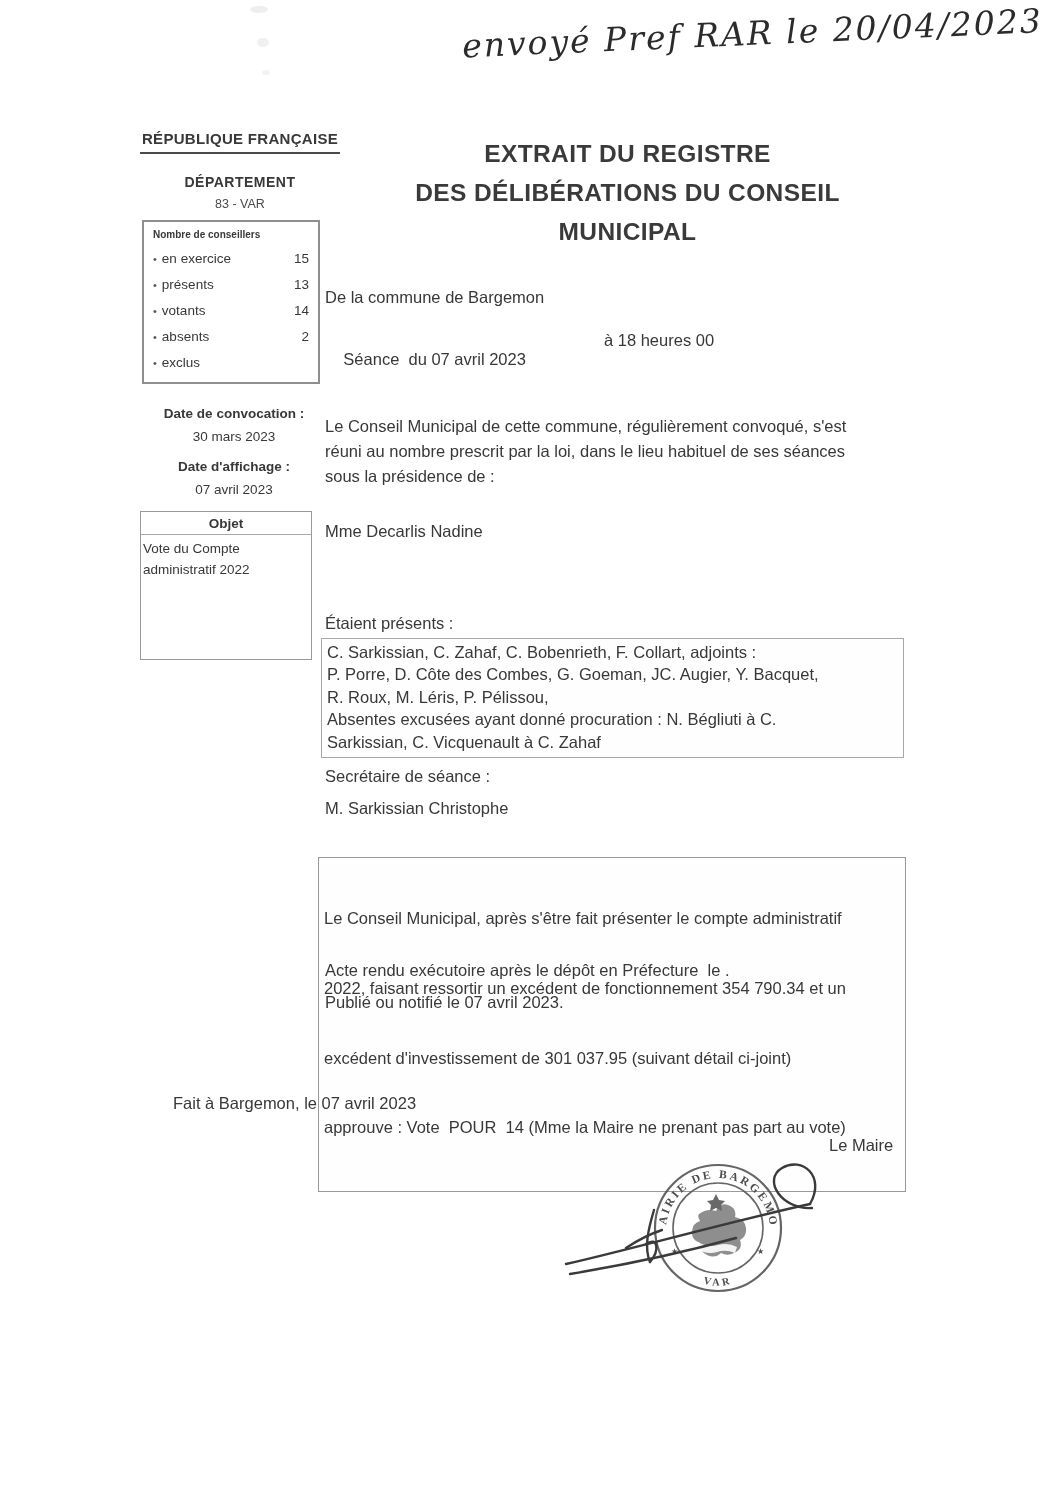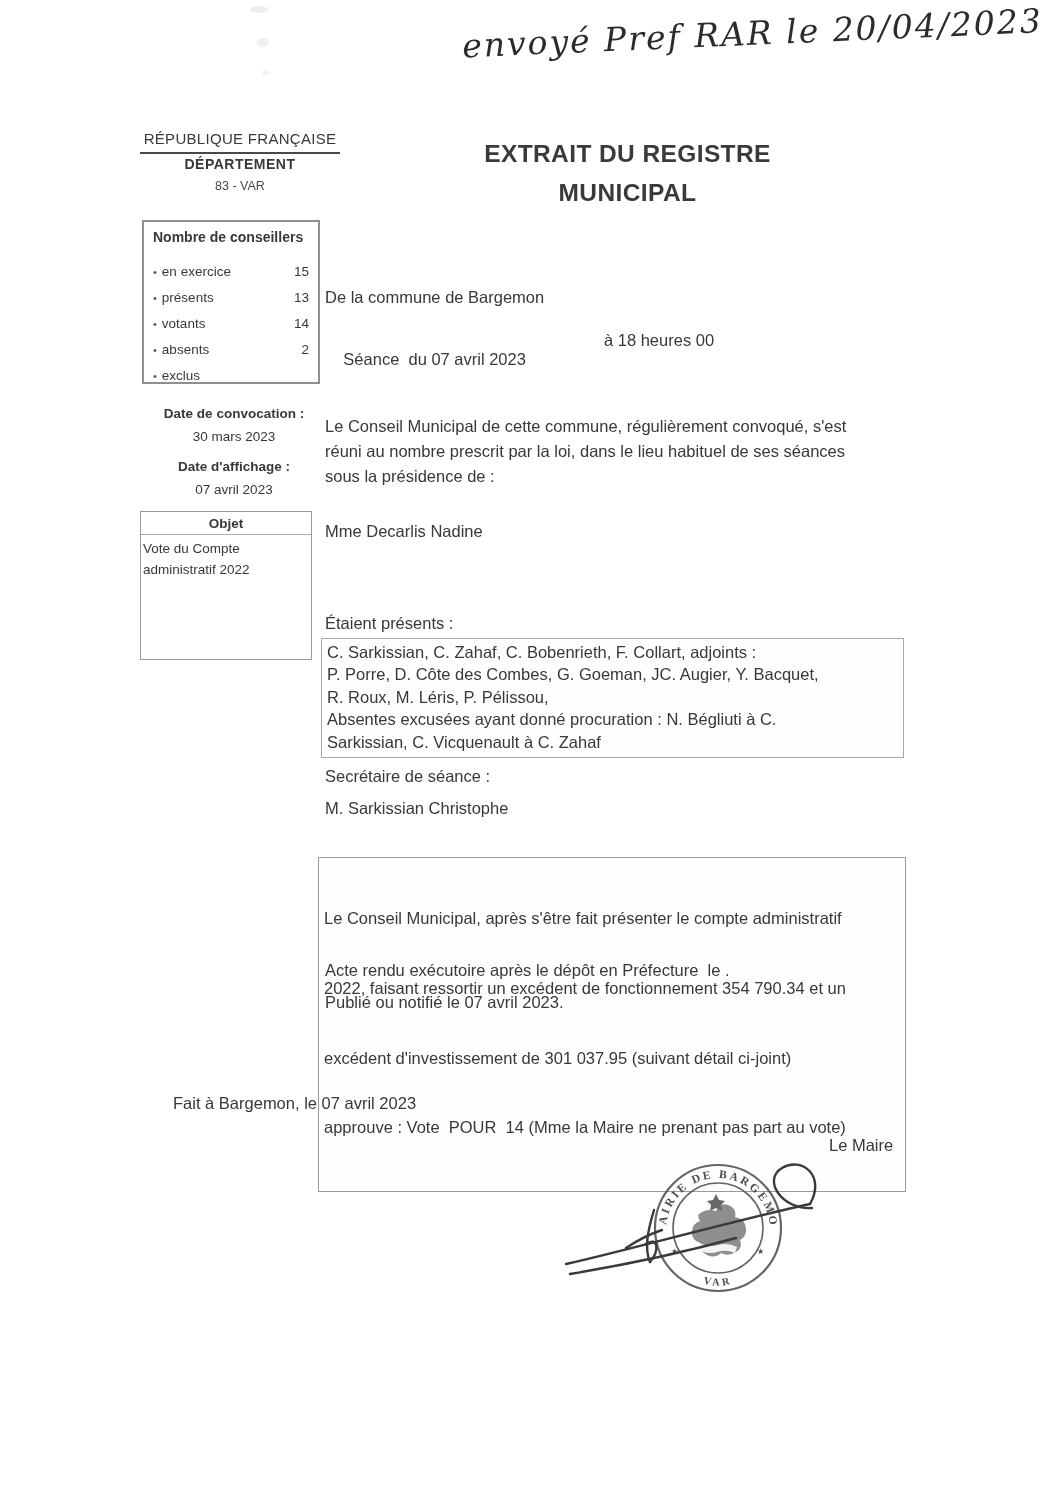--- a/index.html
+++ b/index.html
@@ -19,30 +19,30 @@
     font-family:"DejaVu Serif", serif;
     font-style:italic;
     font-size:33px;
     letter-spacing:2px;
     color:#2b2b2b;
     transform:rotate(-2.5deg);
     white-space:nowrap;
   }
   
   .leftcol{left:140px;top:130px;width:200px;text-align:center;}
-  .republic{font-weight:normal;font-size:15px;letter-spacing:.3px;
+  .republic{font-weight:bold;font-size:15px;letter-spacing:.3px;
     padding-bottom:5px;border-bottom:2px solid #4a4a4a;}
-  .dept{font-weight:bold;font-size:14px;margin-top:2px;letter-spacing:.5px;}
+  .dept{font-weight:bold;font-size:14px;margin-top:20px;letter-spacing:.5px;}
   .deptcode{font-size:12.5px;margin-top:7px;color:#4a4a4a;}
   .counselors{
     left:142px;top:220px;width:178px;height:164px;
     border:2px solid #8f8f8f;box-sizing:border-box;
     padding:7px 9px 0 9px;font-size:13.5px;
   }
-  .counselors .cb-title{font-weight:bold;font-size:14px;margin-bottom:14px;}
+  .counselors .cb-title{font-weight:bold;font-size:10px;margin-bottom:6px;}
   .cb-row{display:flex;justify-content:space-between;line-height:26px;}
   .cb-bullet{color:#555;margin-right:5px;font-size:11px;}
   .cb-label{flex:1;text-align:left;}
   .cb-value{text-align:right;}
   .dates{left:141px;top:402px;width:186px;text-align:center;font-size:13.5px;line-height:23px;}
   .dates .dlabel{font-weight:bold;}
   .dates .dgap{height:7px;}
   .objetbox{
     left:140px;top:511px;width:172px;height:149px;
     border:1.5px solid #999;box-sizing:border-box;font-size:13.5px;
@@ -146,20 +146,21 @@
     <div>07 avril 2023</div>
   </div>
 
   <div class="abs objetbox">
     <div class="objet-head">Objet</div>
     <div class="objet-body">Vote du Compte administratif 2022</div>
   </div>
 
   <div class="abs title">
     <div>EXTRAIT DU REGISTRE</div>
+    <div>DES DÉLIBÉRATIONS DU CONSEIL</div>
     <div>MUNICIPAL</div>
   </div>
 
   <div class="abs commune">De la commune de Bargemon</div>
   <div class="abs seance-row">
     <span>Séance  du 07 avril 2023</span>
     <span class="seance-time">à 18 heures 00</span>
   </div>
 
   <div class="abs intro">

